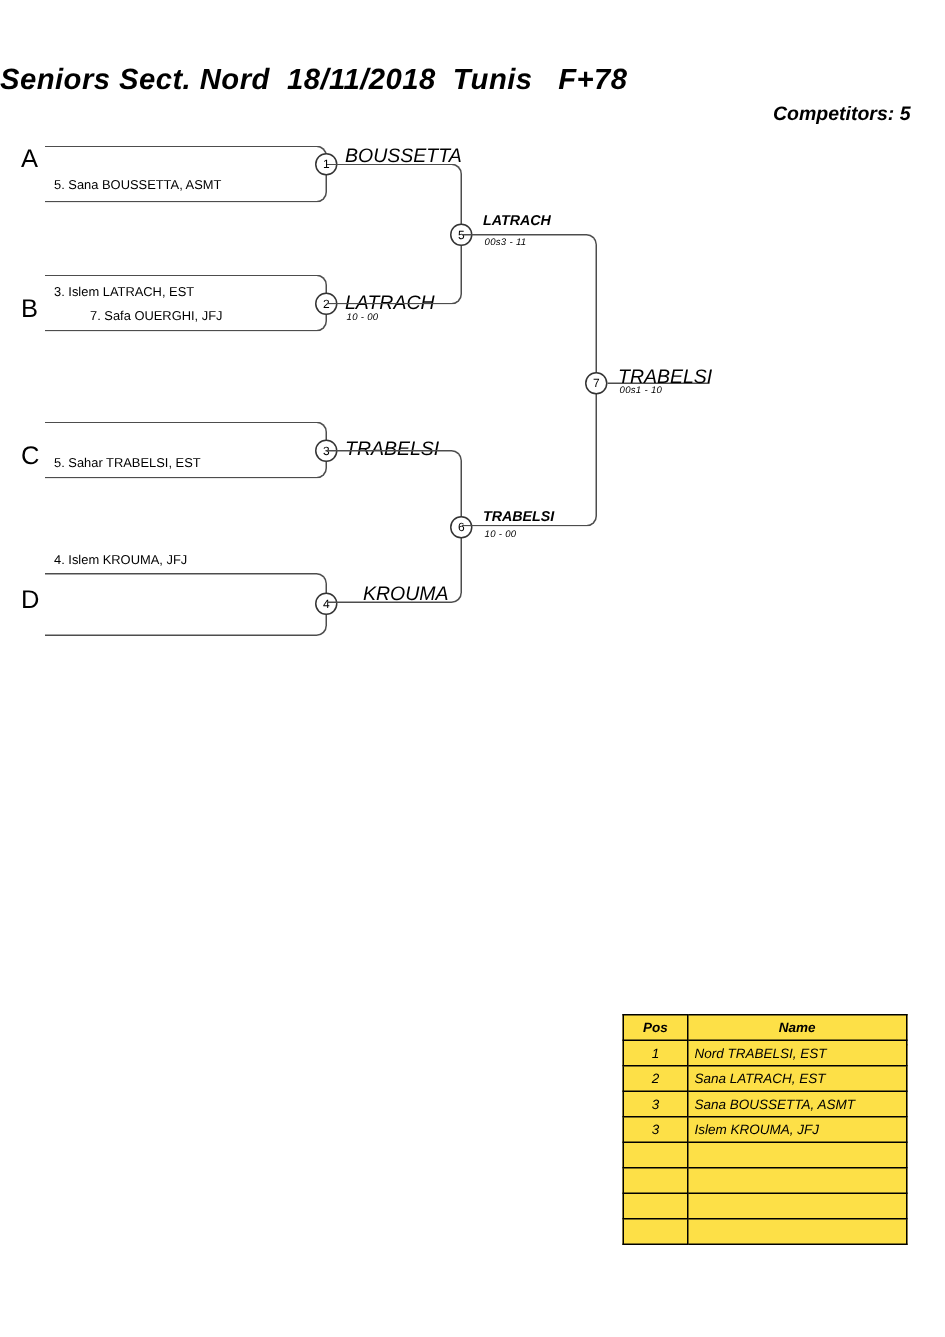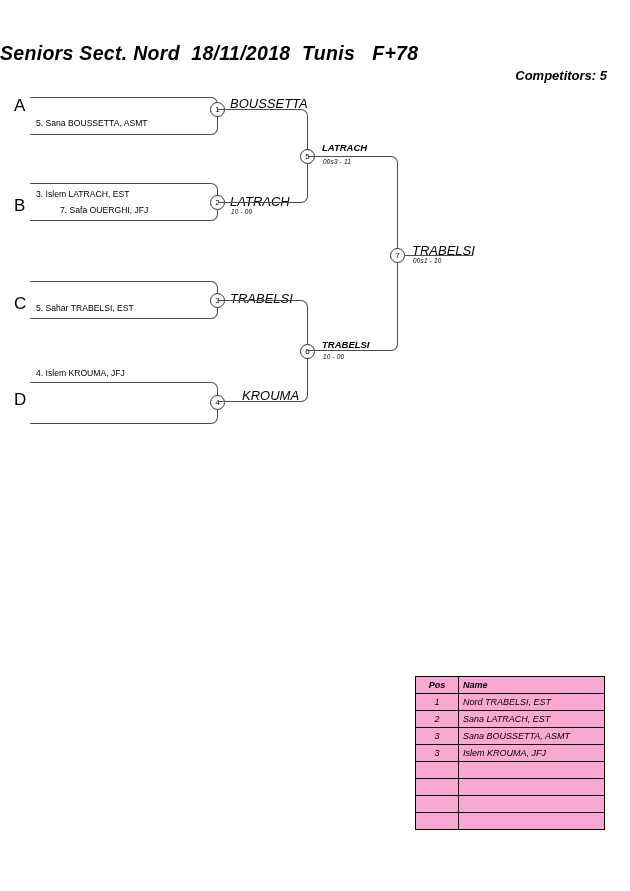--- a/index.html
+++ b/index.html
@@ -104,33 +104,33 @@
     font-weight: bold;
     font-style: italic;
     text-decoration: underline;
   }
   table.results {
     position: absolute;
     left: 415px; top: 676px;
     width: 190px;
     border-collapse: collapse;
     border: 1.6px solid #000;
-    background: #f9a8d4;
+    background: #fde047;
   }
   table.results th, table.results td {
     border: 1px solid #000;
     height: 16px;
     font-size: 9px;
     font-style: italic;
     padding: 0 4px;
   }
   table.results th { font-weight: bold; }
   table.results .c-pos { width: 34px; text-align: center; }
   table.results .c-name { text-align: left; }
-  table.results th.c-name { }
+  table.results th.c-name { text-align: center; }
 </style>
 </head>
 <body>
 
 <div class="page">
 
   <div class="title">Seniors Sect. Nord  18/11/2018  Tunis   F+78</div>
   <div class="competitors">Competitors: 5</div>
 
   <div class="group-letter" style="left:14px; top:96px;">A</div>

